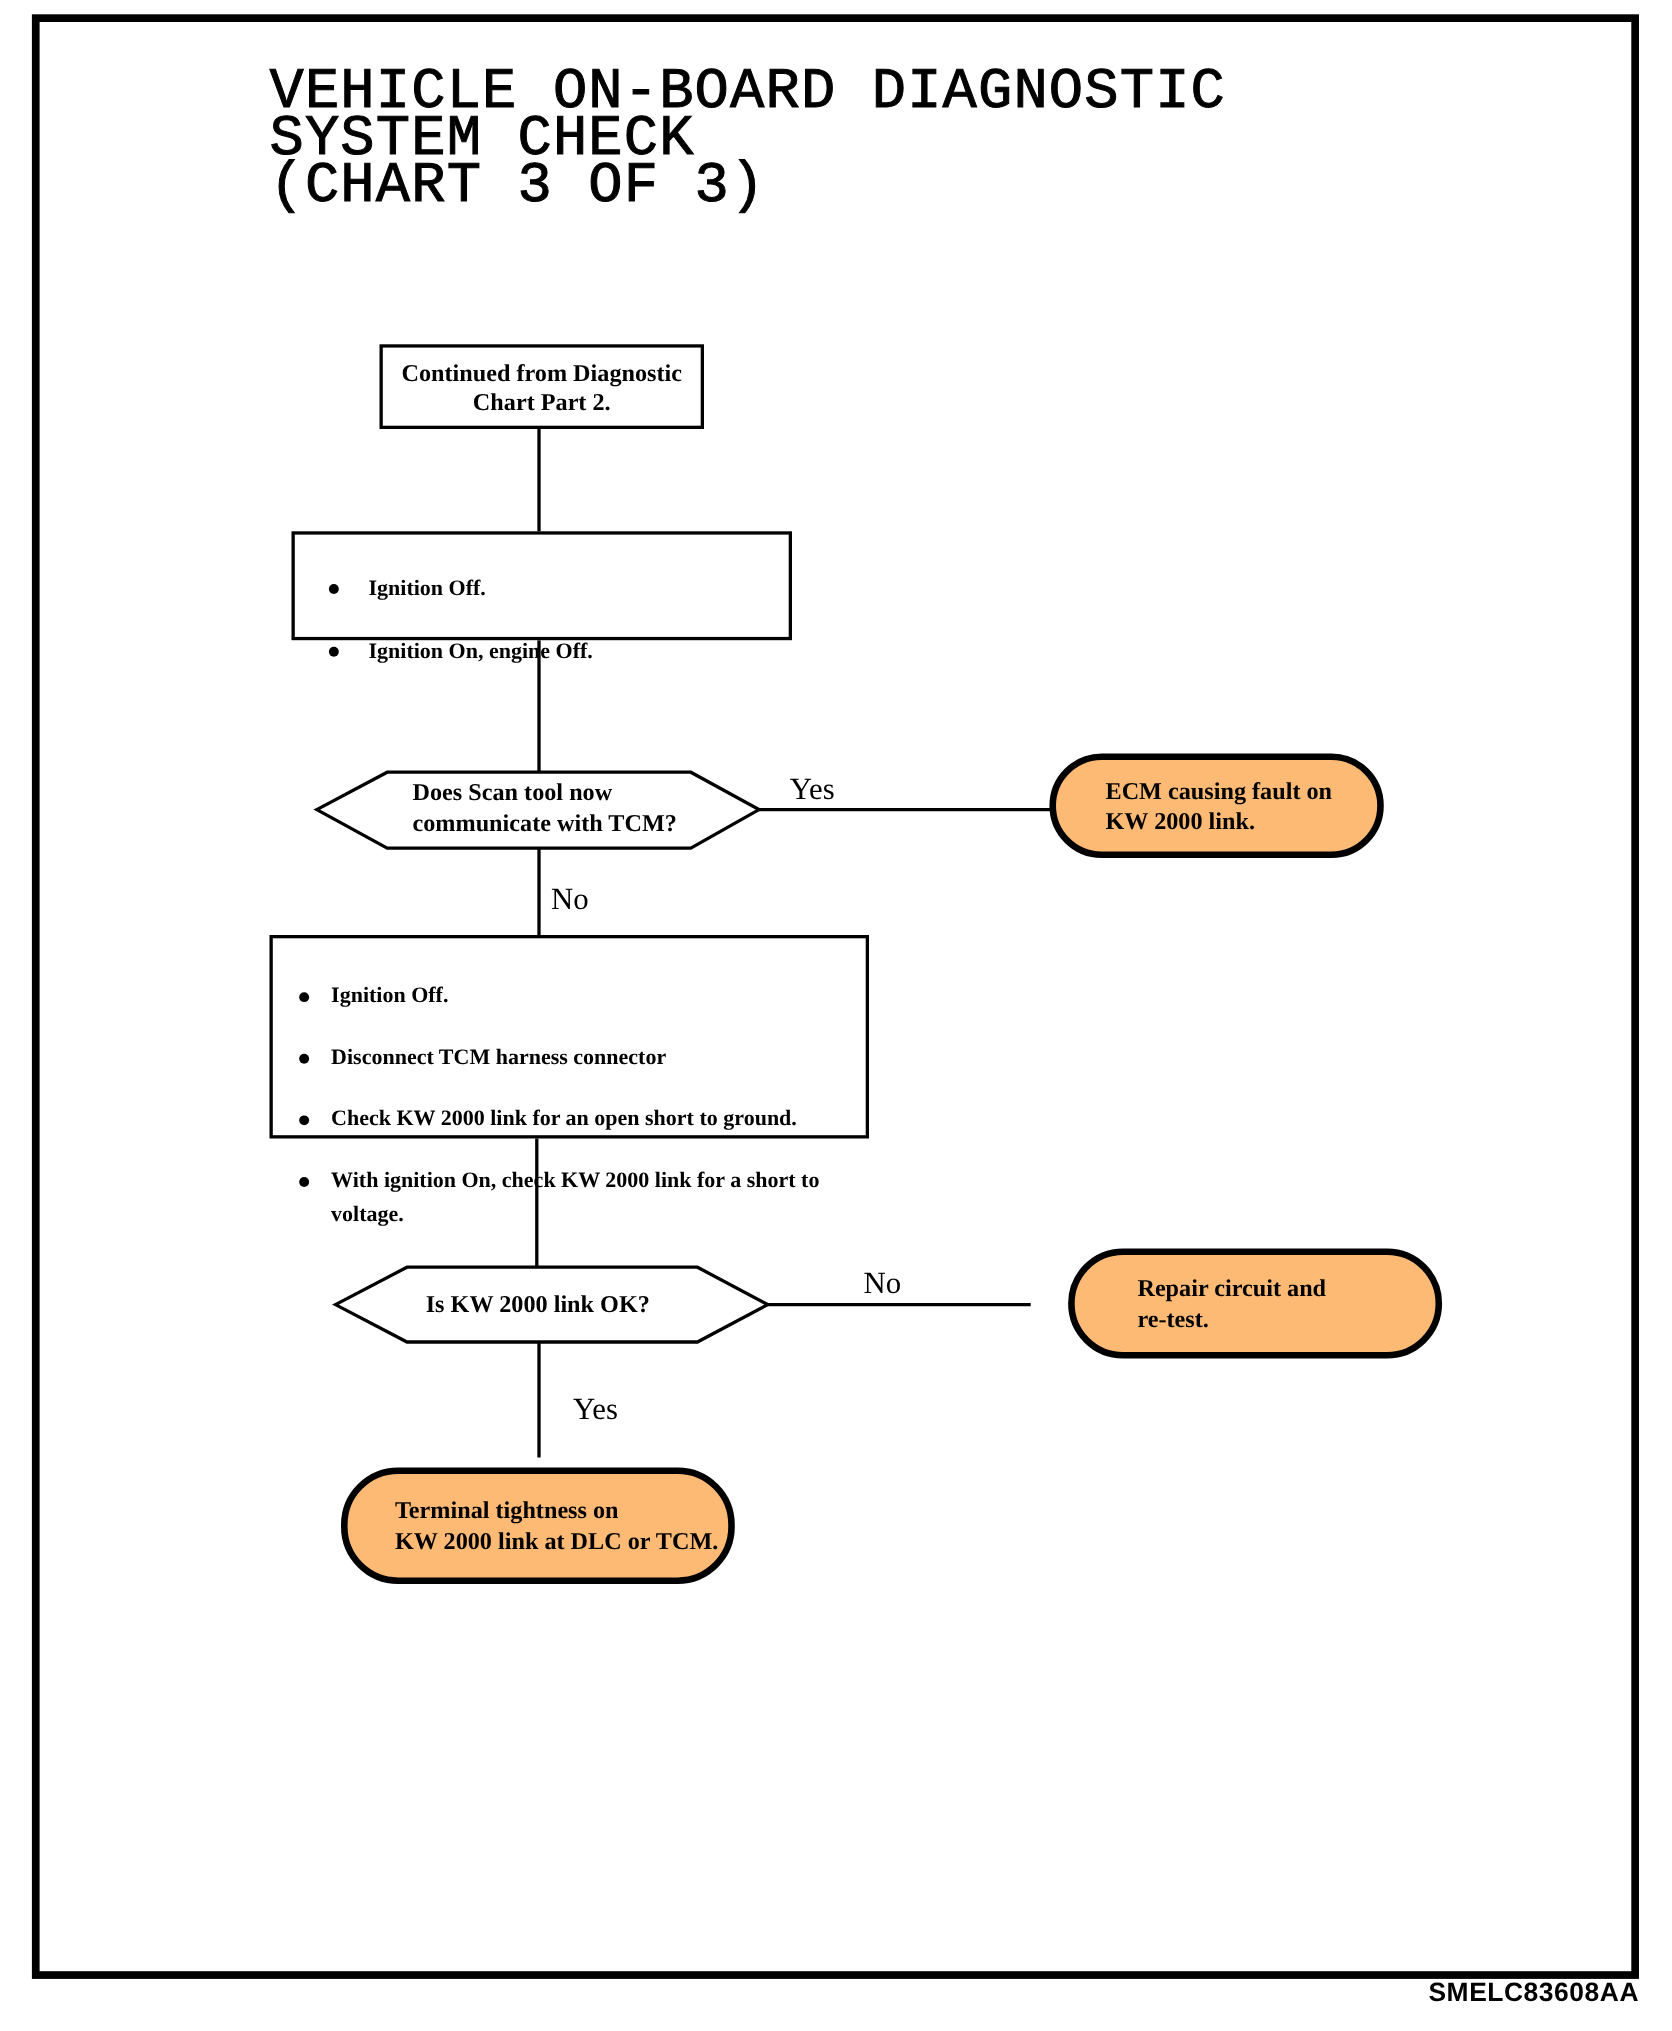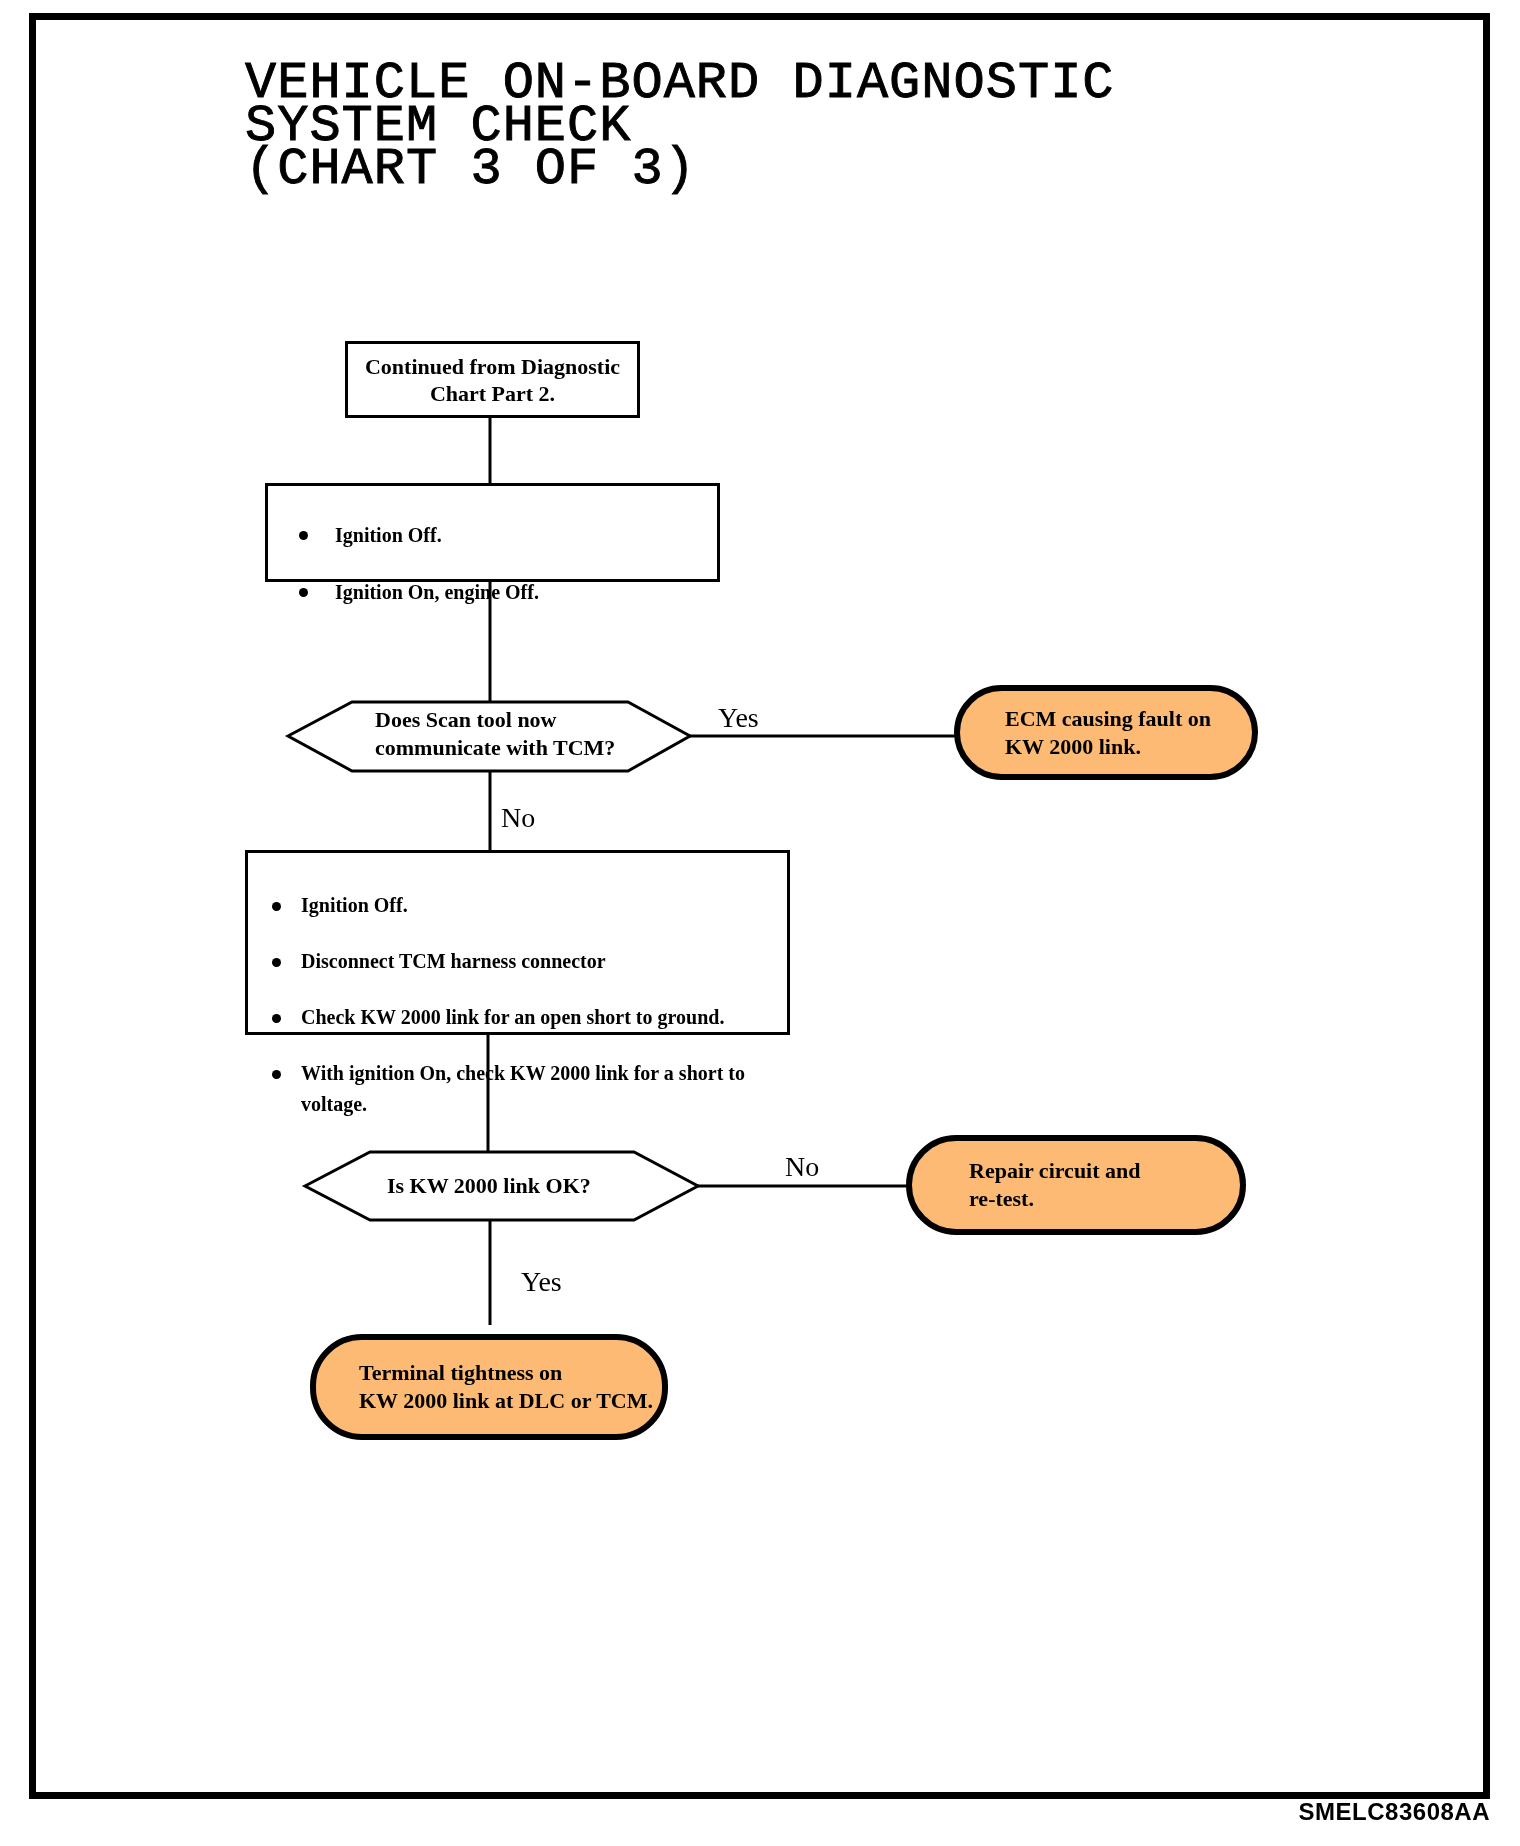--- a/index.html
+++ b/index.html
@@ -33,21 +33,20 @@
     border:3px solid #000;
     box-sizing:border-box;
     background:#fff;
     font-weight:bold;
   }
   .start-box{
     left:345px;top:313px;width:295px;height:77px;
     text-align:center;
     font-size:22px;line-height:27px;
     padding-top:9px;
-    margin-top:28px;
   }
   .proc1{left:265px;top:483px;width:455px;height:99px;font-size:20px;}
   .proc2{left:245px;top:850px;width:545px;height:185px;font-size:20px;}
   .bullets{padding:0;margin:0;list-style:none;}
   .proc1 .bullets{padding-top:8px;}
   .proc2 .bullets{padding-top:12px;}
   .bullet{
     position:relative;
     line-height:32px;
     padding-left:67px;padding-right:8px;margin-top:25px;
@@ -72,21 +71,21 @@
   .oval{
     position:absolute;
     border:6px solid #000;
     border-radius:52px;
     box-sizing:border-box;
     background:#fdba74;
     font-size:22px;line-height:28px;font-weight:bold;
     display:flex;flex-direction:column;justify-content:center;
   }
   .oval-ecm{left:954px;top:685px;width:304px;height:95px;padding-left:45px;}
-  .oval-repair{left:906px;top:1135px;width:340px;height:100px;padding-left:57px;}
+  .oval-repair{left:971px;top:1135px;width:340px;height:100px;padding-left:57px;}
   .oval-terminal{left:310px;top:1322px;width:358px;height:106px;padding-left:43px;margin-top:12px;}
   
   .branch-label{
     position:absolute;
     font-size:28px;font-weight:normal;
   }
   
   .figure-code{
     position:absolute;left:1240px;top:1798px;width:250px;
     text-align:right;

